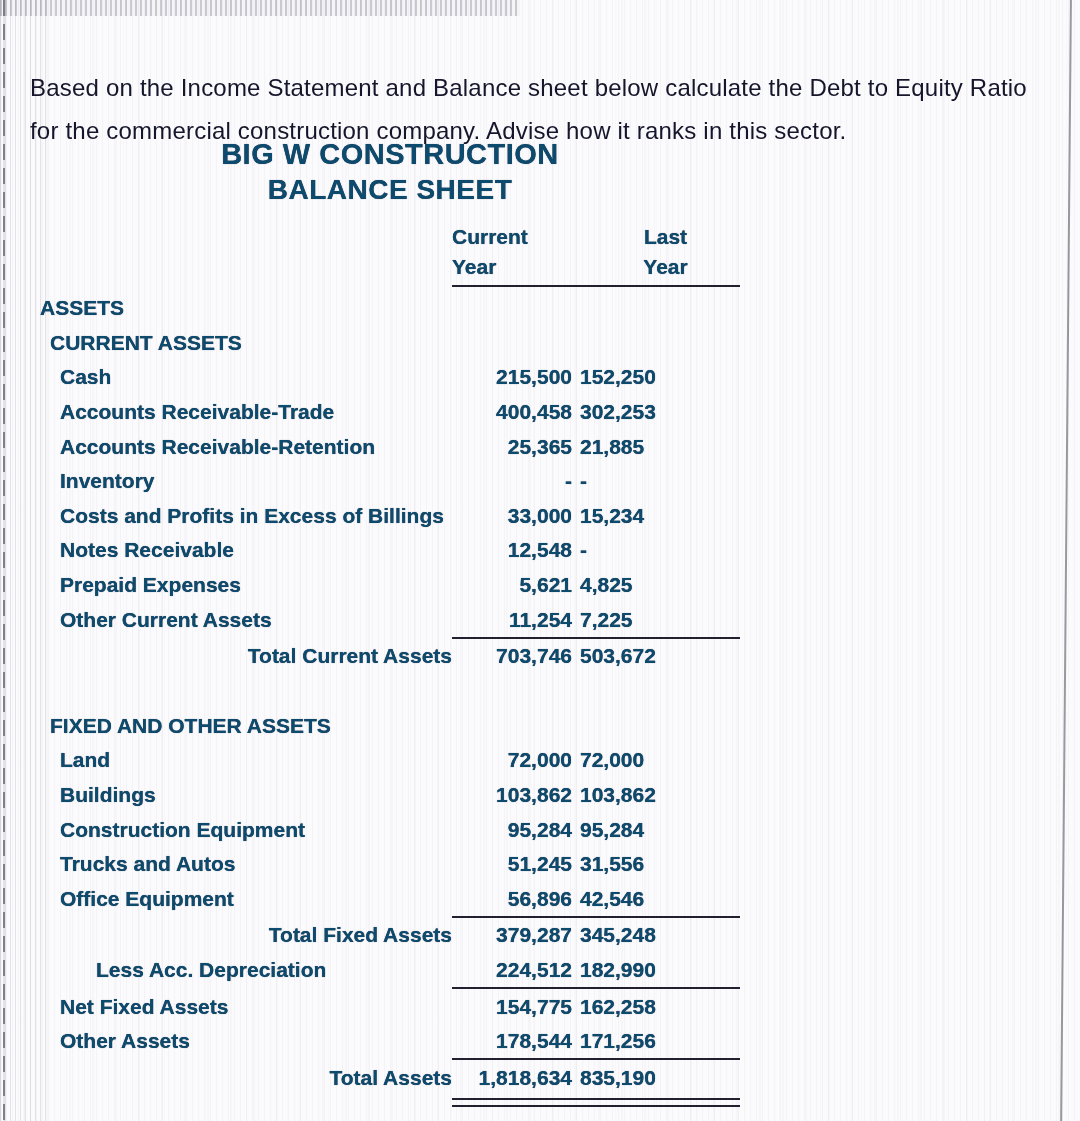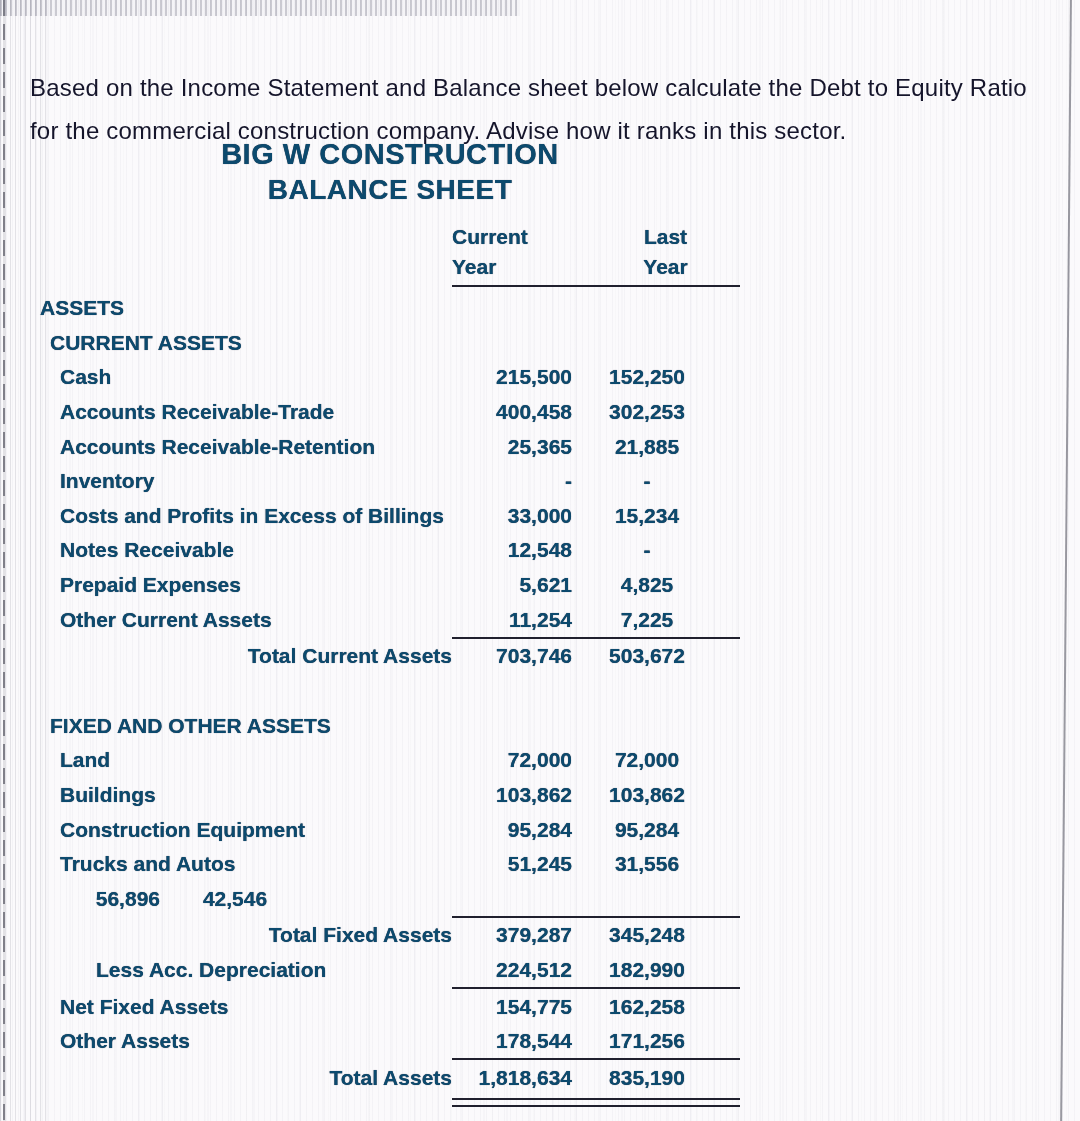--- a/index.html
+++ b/index.html
@@ -62,21 +62,21 @@
 
   .cols-header { display: flex; margin-top: 14px; line-height: 30px; }
   .lbl-spacer { width: 412px; }
   .colh { width: 120px; }
   .colh2 { width: 165px; text-align: center; padding-left: 22px; box-sizing: border-box; }
   .header-rule { margin-left: 412px; width: 288px; border-top: 2px solid #20202e; margin-top: 3px; margin-bottom: 4px; }
 
   .row { display: flex; height: 34.6px; align-items: center; }
   .lbl { width: 412px; box-sizing: border-box; white-space: nowrap; }
   .v  { width: 120px; text-align: right; white-space: nowrap; }
-  .v2 { width: 165px; text-align: center; padding-right: 15px; box-sizing: border-box; }
+  .v2 { width: 165px; text-align: left; padding-right: 15px; box-sizing: border-box; padding-left: 8px; }
   .lvl0 { padding-left: 0; }
   .lvl1 { padding-left: 10px; }
   .lvl2 { padding-left: 20px; }
   .lvl3 { padding-left: 56px; text-align: right; }
   .lvl4 { padding-left: 56px; }
   .spacer { height: 35px; }
   .rule { margin-left: 412px; width: 288px; border-top: 2px solid #20202e; }
   .rule.double { height: 5px; border-top: 2px solid #20202e; border-bottom: 2px solid #20202e; margin-top: 3px; }
 </style>
 </head>
@@ -178,20 +178,21 @@
         <span class="lbl lvl2">Construction Equipment</span>
         <span class="v">95,284</span>
         <span class="v v2">95,284</span>
       </div>
       <div class="row">
         <span class="lbl lvl2">Trucks and Autos</span>
         <span class="v">51,245</span>
         <span class="v v2">31,556</span>
       </div>
       <div class="row">
+        <span class="lbl lvl2">Office Equipment</span>
         <span class="v">56,896</span>
         <span class="v v2">42,546</span>
       </div>
       <div class="rule"></div>
       <div class="row">
         <span class="lbl lvl3">Total Fixed Assets</span>
         <span class="v">379,287</span>
         <span class="v v2">345,248</span>
       </div>
       <div class="row">

